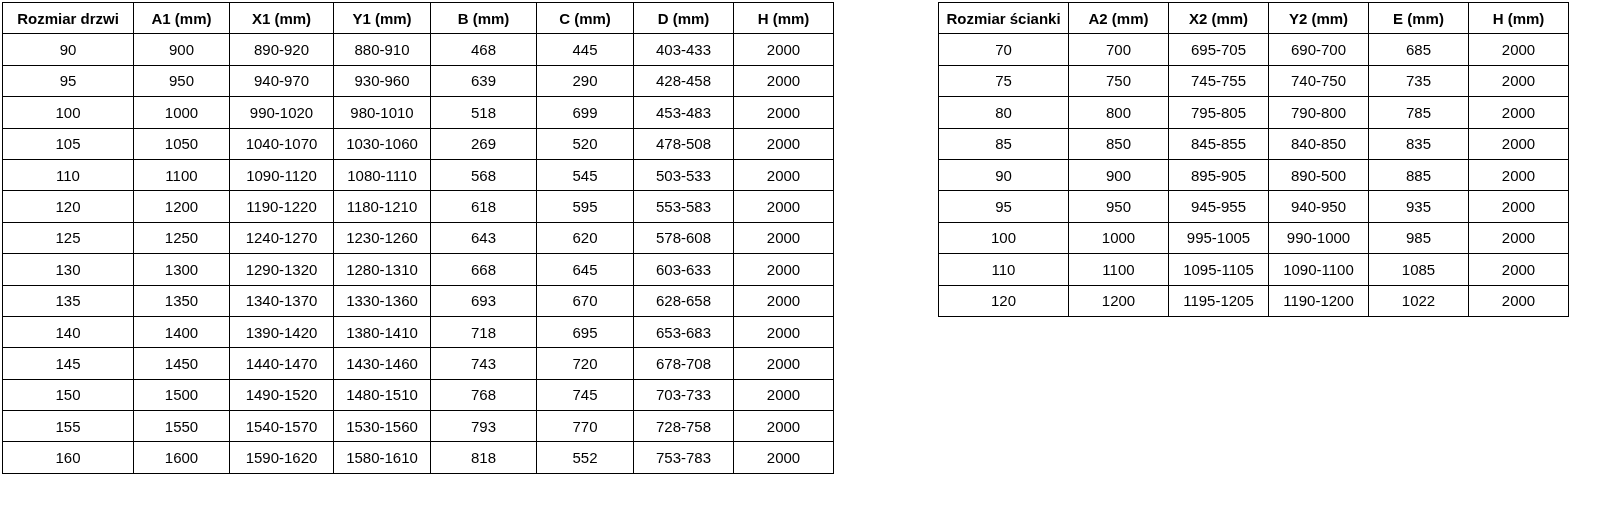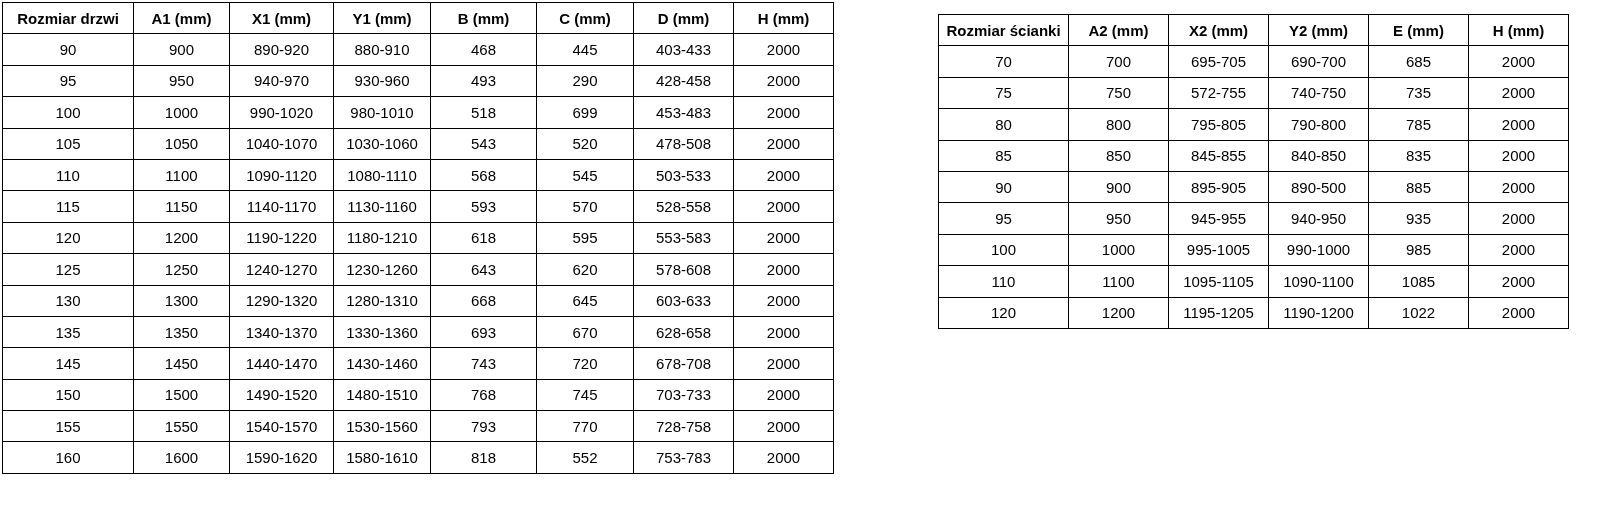--- a/index.html
+++ b/index.html
@@ -35,21 +35,21 @@
   }
   table.spec-table th {
     font-weight: bold;
   }
   #left-table {
     left: 2px;
     top: 2px;
   }
   #right-table {
     left: 938px;
-    top: 14px;
+    top: 2px;
   }
 </style>
 </head>
 <body>
 
 <div class="canvas">
   <table id="left-table" class="spec-table">
       <colgroup>
         <col style="width: 131px;">
         <col style="width: 96px;">
@@ -81,66 +81,56 @@
           <td>468</td>
           <td>445</td>
           <td>403-433</td>
           <td>2000</td>
         </tr>
         <tr>
           <td>95</td>
           <td>950</td>
           <td>940-970</td>
           <td>930-960</td>
-          <td>493</td>
+          <td>639</td>
           <td>290</td>
           <td>428-458</td>
           <td>2000</td>
         </tr>
         <tr>
           <td>100</td>
           <td>1000</td>
           <td>990-1020</td>
           <td>980-1010</td>
           <td>518</td>
           <td>699</td>
           <td>453-483</td>
           <td>2000</td>
         </tr>
         <tr>
           <td>105</td>
           <td>1050</td>
           <td>1040-1070</td>
           <td>1030-1060</td>
-          <td>543</td>
+          <td>269</td>
           <td>520</td>
           <td>478-508</td>
           <td>2000</td>
         </tr>
         <tr>
           <td>110</td>
           <td>1100</td>
           <td>1090-1120</td>
           <td>1080-1110</td>
           <td>568</td>
           <td>545</td>
           <td>503-533</td>
           <td>2000</td>
         </tr>
         <tr>
-          <td>115</td>
-          <td>1150</td>
-          <td>1140-1170</td>
-          <td>1130-1160</td>
-          <td>593</td>
-          <td>570</td>
-          <td>528-558</td>
-          <td>2000</td>
-        </tr>
-        <tr>
           <td>120</td>
           <td>1200</td>
           <td>1190-1220</td>
           <td>1180-1210</td>
           <td>618</td>
           <td>595</td>
           <td>553-583</td>
           <td>2000</td>
         </tr>
         <tr>
@@ -167,20 +157,30 @@
           <td>135</td>
           <td>1350</td>
           <td>1340-1370</td>
           <td>1330-1360</td>
           <td>693</td>
           <td>670</td>
           <td>628-658</td>
           <td>2000</td>
         </tr>
         <tr>
+          <td>140</td>
+          <td>1400</td>
+          <td>1390-1420</td>
+          <td>1380-1410</td>
+          <td>718</td>
+          <td>695</td>
+          <td>653-683</td>
+          <td>2000</td>
+        </tr>
+        <tr>
           <td>145</td>
           <td>1450</td>
           <td>1440-1470</td>
           <td>1430-1460</td>
           <td>743</td>
           <td>720</td>
           <td>678-708</td>
           <td>2000</td>
         </tr>
         <tr>
@@ -240,21 +240,21 @@
           <td>70</td>
           <td>700</td>
           <td>695-705</td>
           <td>690-700</td>
           <td>685</td>
           <td>2000</td>
         </tr>
         <tr>
           <td>75</td>
           <td>750</td>
-          <td>572-755</td>
+          <td>745-755</td>
           <td>740-750</td>
           <td>735</td>
           <td>2000</td>
         </tr>
         <tr>
           <td>80</td>
           <td>800</td>
           <td>795-805</td>
           <td>790-800</td>
           <td>785</td>

